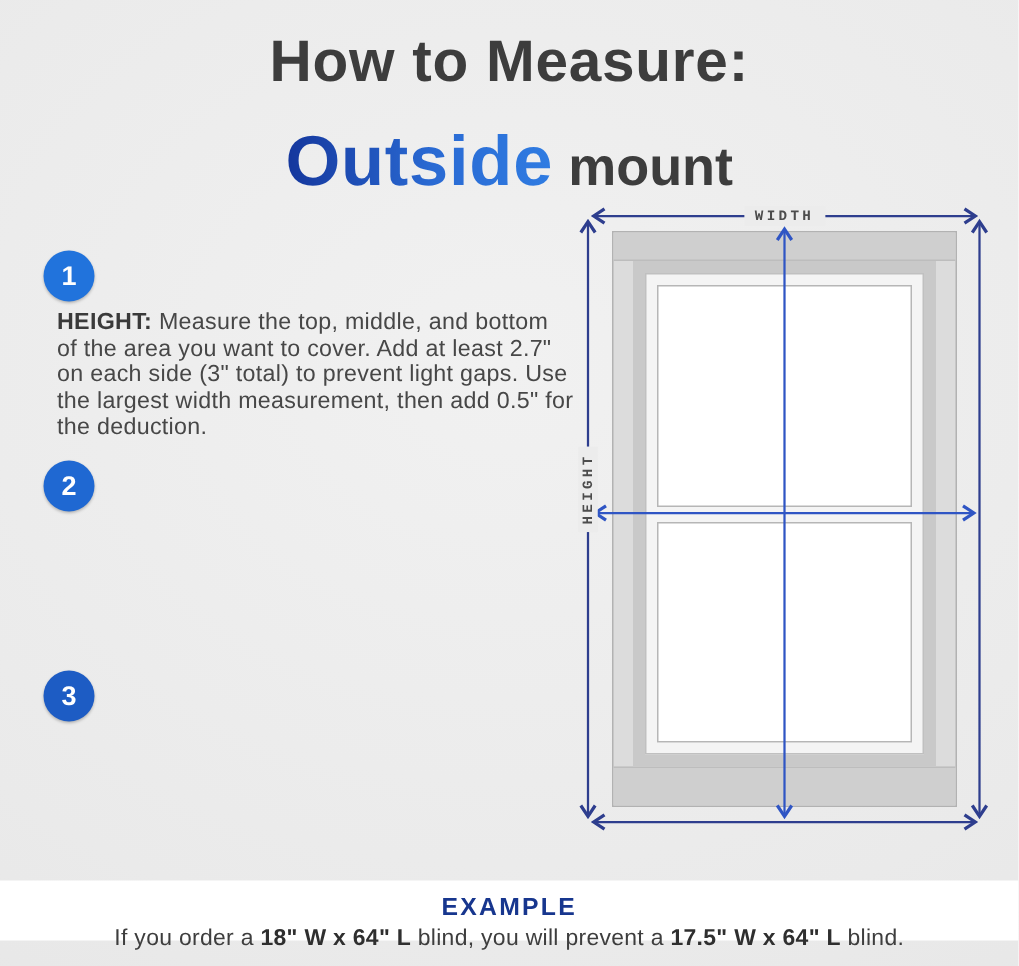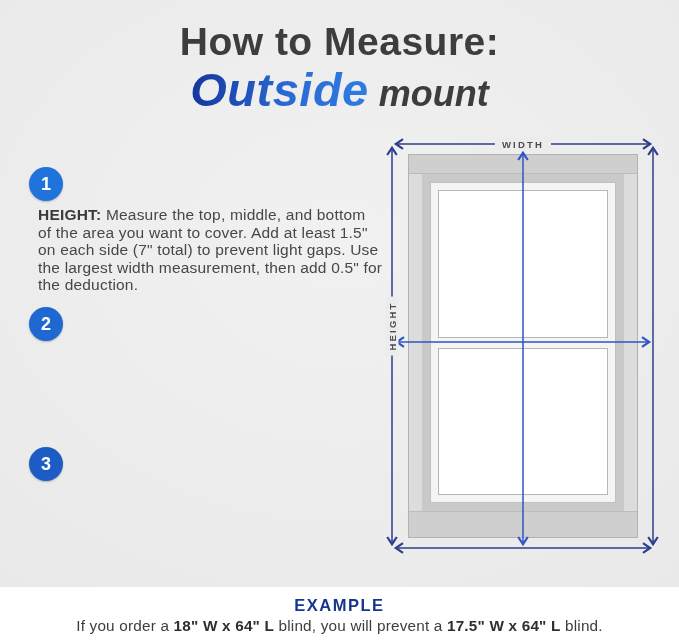--- a/index.html
+++ b/index.html
@@ -3,71 +3,71 @@
 <meta charset="utf-8">
 <style>
   html,body{margin:0;padding:0;}
   body{font-family:"Liberation Sans", sans-serif;}
   .page{position:relative;width:679px;height:644px;overflow:hidden;
         background:radial-gradient(ellipse 120% 100% at 50% 38%, #f1f1f1 0%, #eaeaea 60%, #e4e4e4 100%);}
 
   
   .title{position:absolute;top:22px;left:0;right:0;text-align:center;line-height:1.05;}
   .t1{font-size:39px;font-weight:700;color:#3d3d3d;letter-spacing:.5px;}
-  .t2{margin-top:2px;font-style:italic;}
+  .t2{margin-top:19px;}
   .t2 .outside{font-size:47px;font-weight:800;letter-spacing:.5px;
        background:linear-gradient(90deg,#14369c 0%,#2a6ad3 55%,#2f7ce2 100%);
        -webkit-background-clip:text;background-clip:text;color:transparent;}
   .t2 .mount{font-size:36px;font-weight:700;color:#3d3d3d;margin-left:10px;}
 
   
   .step{position:absolute;left:29px;width:360px;}
   .badge{width:34px;height:34px;border-radius:50%;color:#fff;font-size:18px;font-weight:700;
          line-height:34px;text-align:center;box-shadow:0 1px 2px rgba(0,0,0,.25);}
   .c1{background:#2173dc;} .c2{background:#1f68d2;} .c3{background:#1d5cc4;}
   .step-text{margin:5px 0 0 9px;width:345px;font-size:15.5px;line-height:17.5px;
              letter-spacing:.2px;color:#474747;}
   .step-text b{color:#3a3a3a;}
 
   
-  .diagram{position:absolute;left:383px;top:136px;width:292px;height:458px;}
+  .diagram{position:absolute;left:383px;top:136px;width:292px;height:458px;font-family:Liberation Mono, monospace;}
   .window{position:absolute;left:25px;top:18px;width:230px;height:384px;
           background:#dcdcdc;border:1px solid #b2b2b2;box-sizing:border-box;}
   .window *{position:absolute;box-sizing:border-box;}
   .win-top-band{left:0;right:0;top:0;height:19px;background:#cfcfcf;border-bottom:1px solid #bdbdbd;}
   .win-bottom-band{left:0;right:0;bottom:0;height:26px;background:#cfcfcf;border-top:1px solid #bdbdbd;}
   .win-surround{left:13px;right:13px;top:19px;bottom:26px;background:#c9c9c9;}
   .win-sash{left:21px;right:21px;top:27px;bottom:34px;background:#f4f4f4;border:1px solid #c0c0c0;}
   .pane-top{left:7px;right:7px;top:7px;height:calc(50% - 12px);background:#ffffff;border:1px solid #b6b6b6;}
   .pane-bottom{left:7px;right:7px;bottom:7px;height:calc(50% - 12px);background:#ffffff;border:1px solid #b6b6b6;}
   .arrows{position:absolute;left:0;top:0;}
   .dim-label{position:absolute;background:#ececec;padding:1px 7px;font-size:9.5px;font-weight:700;
              letter-spacing:2.2px;color:#4c4c4c;white-space:nowrap;}
   .width-label{left:140px;top:8px;transform:translate(-50%,-50%);}
   .height-label{left:9px;top:190px;transform:translate(-50%,-50%) rotate(-90deg);padding:1px 5px;}
 
   
-  .example{position:absolute;left:0;right:0;top:587px;height:57px;background:#ffffff;text-align:center;}
+  .example{position:absolute;left:0;right:0;top:587px;height:40px;background:#ffffff;text-align:center;}
   .ex-h{margin:9px 0 2px;font-size:16.5px;font-weight:700;color:#17368e;letter-spacing:1.5px;}
   .ex-line{font-size:15.3px;color:#3e3e3e;letter-spacing:.2px;}
   .ex-line b{color:#2f2f2f;}
 </style>
 </head>
 <body>
 
 <div class="page">
 
   <div class="title">
     <div class="t1">How to Measure:</div>
     <div class="t2"><span class="outside">Outside</span><span class="mount">mount</span></div>
   </div>
 
   <div class="step" style="top:167px">
     <div class="badge c1">1</div>
-    <p class="step-text"><b>HEIGHT:</b> <span>Measure the top, middle, and bottom of the area you want to cover. Add at least 1.5" on each side (7" total) to prevent light gaps. Use the largest width measurement, then add 0.5" for the deduction.</span></p>
+    <p class="step-text"><b>HEIGHT:</b> <span>Measure the top, middle, and bottom of the area you want to cover. Add at least 2.7" on each side (3" total) to prevent light gaps. Use the largest width measurement, then add 0.5" for the deduction.</span></p>
   </div>
 
   <div class="step" style="top:307px">
     <div class="badge c2">2</div>
   </div>
 
   <div class="step" style="top:447px">
     <div class="badge c3">3</div>
   </div>
 

